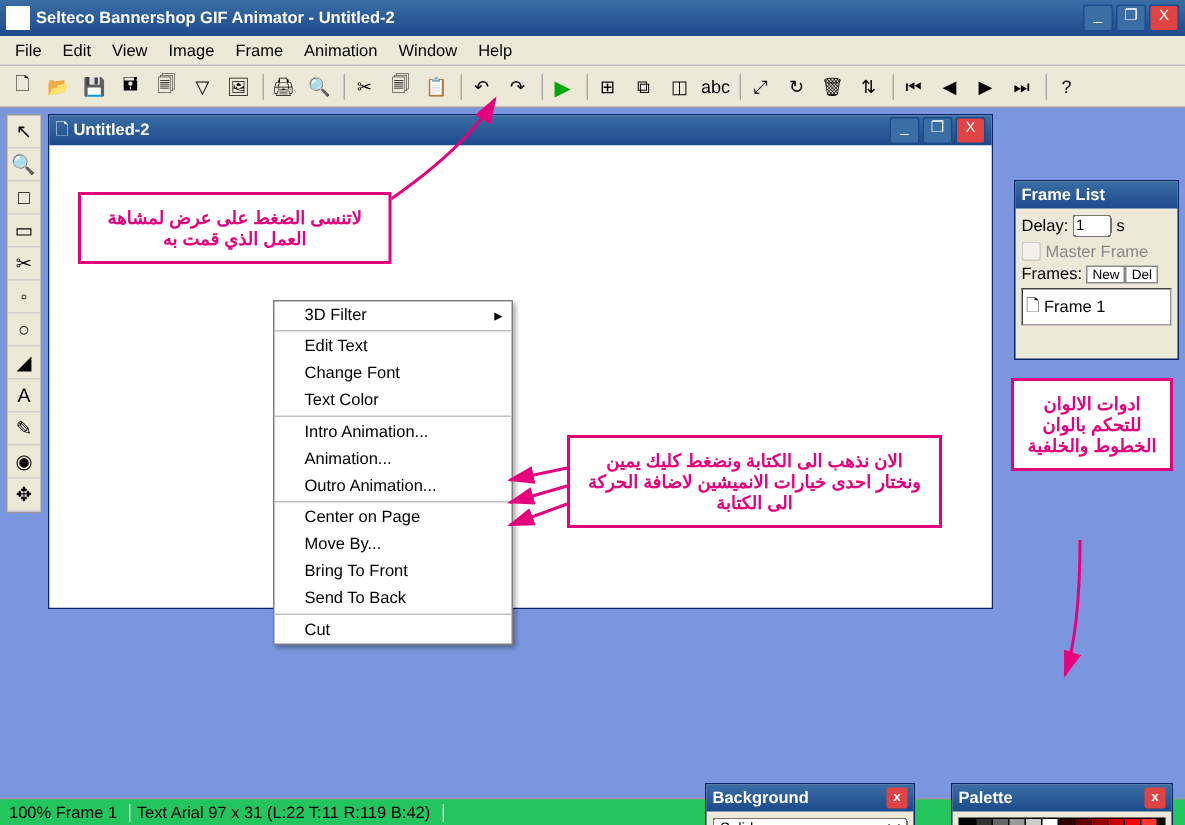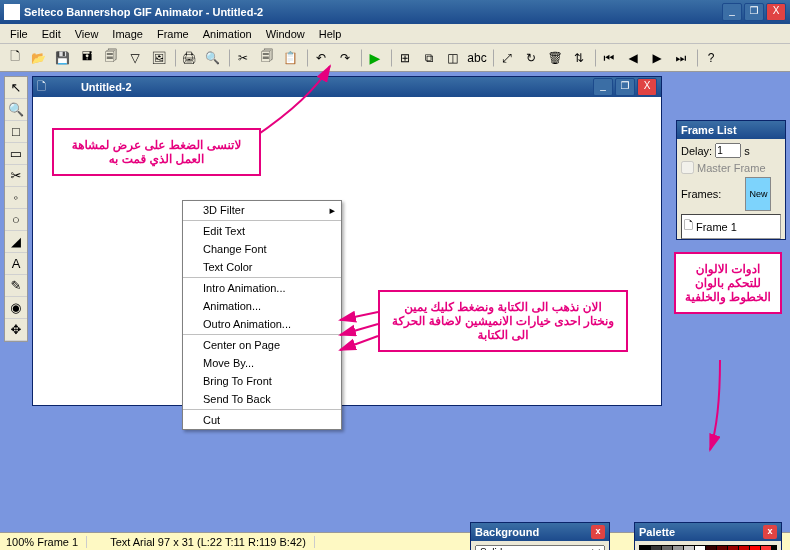--- a/index.html
+++ b/index.html
@@ -20,29 +20,29 @@
 .tbtn.sep { width: 4px; border-right: 1px solid #aaa; height: 18px; }
 .play { color: #0a0; font-size: 14px; }
 
 .workarea { position: absolute; top: 72px; left: 0; right: 0; bottom: 18px; background: #7a96df; }
 
 .toolbox { position: absolute; left: 4px; top: 4px; width: 24px; background: #ece9d8; border: 1px solid #999; display: flex; flex-direction: column; z-index: 3; }
 .toolbox .tool { width: 22px; height: 22px; display: flex; align-items: center; justify-content: center; font-size: 13px; border-bottom: 1px solid #d0d0d0; }
 
 .docwin { position: absolute; left: 32px; top: 4px; width: 630px; height: 330px; border: 1px solid #0a246a; background: #fff; z-index: 2; }
 .docwin .dtitle { height: 20px; background: linear-gradient(#3a6ea5, #1c4a8c); color: #fff; display: flex; align-items: center; padding: 0 4px; }
-.docwin .dtitle .t { flex: 1; font-weight: bold; margin-left: 32px; }
+.docwin .dtitle .t { flex: 1; font-weight: bold; }
 .docwin .canvas { position: relative; width: 100%; height: calc(100% - 20px); background: #fff; }
 
 .framelist { position: absolute; right: 4px; top: 48px; width: 110px; height: 120px; border: 1px solid #0a246a; background: #ece9d8; z-index: 4; }
 .framelist .ptitle { height: 18px; background: linear-gradient(#3a6ea5, #1c4a8c); color: #fff; padding: 0 4px; font-weight: bold; line-height: 18px; }
 .framelist .body { padding: 4px; font-size: 10px; }
 .framelist .row { display: flex; align-items: center; margin-bottom: 3px; }
 .framelist input[type=text] { width: 26px; font-size: 10px; }
-.framelist .btn { font-size: 9px; padding: 11px 3px; border: 1px solid #888; background: #7dd3fc; margin-left: 21px; }
+.framelist .btn { font-size: 9px; padding: 0 3px; border: 1px solid #888; background: #ffffff; }
 
 .contextmenu { position: absolute; left: 182px; top: 200px; width: 160px; background: #fff; border: 1px solid #808080; box-shadow: 2px 2px 3px rgba(0,0,0,0.3); z-index: 10; }
 .contextmenu .mi { padding: 3px 10px 3px 20px; font-size: 11px; position: relative; }
 .contextmenu .mi.arrow::after { content: "▸"; position: absolute; right: 6px; }
 .contextmenu hr { border: none; border-top: 1px solid #c0c0c0; margin: 1px 0; }
 
 .callout { position: absolute; border: 2px solid #e6007e; background: #fff; padding: 8px; color: #e6007e; font-weight: bold; text-align: center; direction: rtl; font-size: 12px; z-index: 15; }
 .callout.c1 { left: 52px; top: 128px; width: 209px; }
 .callout.c2 { left: 378px; top: 290px; width: 250px; }
 .callout.c3 { left: 674px; top: 252px; width: 108px; }
@@ -53,21 +53,21 @@
 .panel .pbody { padding: 4px; }
 
 .background { left: 470px; top: 450px; width: 140px; }
 .background .pbody { font-size: 10px; }
 .background select, .background input { font-size: 10px; width: 100%; margin-bottom: 2px; }
 
 .palette { left: 634px; top: 450px; width: 148px; }
 .palette .grid { display: grid; grid-template-columns: repeat(12, 10px); grid-auto-rows: 10px; gap: 1px; background: #000; padding: 1px; }
 .palette .c { width: 10px; height: 10px; }
 
-.statusbar { position: absolute; left: 0; bottom: 0; right: 0; height: 18px; background: #fef9c3; border-top: 1px solid #999; display: flex; align-items: center; padding: 0 6px; gap: 23px; font-size: 10px; }
+.statusbar { position: absolute; left: 0; bottom: 0; right: 0; height: 18px; background: #22c55e; border-top: 1px solid #999; display: flex; align-items: center; padding: 0 6px; gap: 4px; font-size: 10px; }
 .statusbar span { border-right: 1px solid #ccc; padding-right: 8px; }
 
 svg.arrows { position: absolute; top: 0; left: 0; pointer-events: none; z-index: 12; }
 </style>
 </head>
 <body>
 
 <div class="titlebar">
   <span class="icon"></span>
   <span class="title">Selteco Bannershop GIF Animator - Untitled-2</span>

